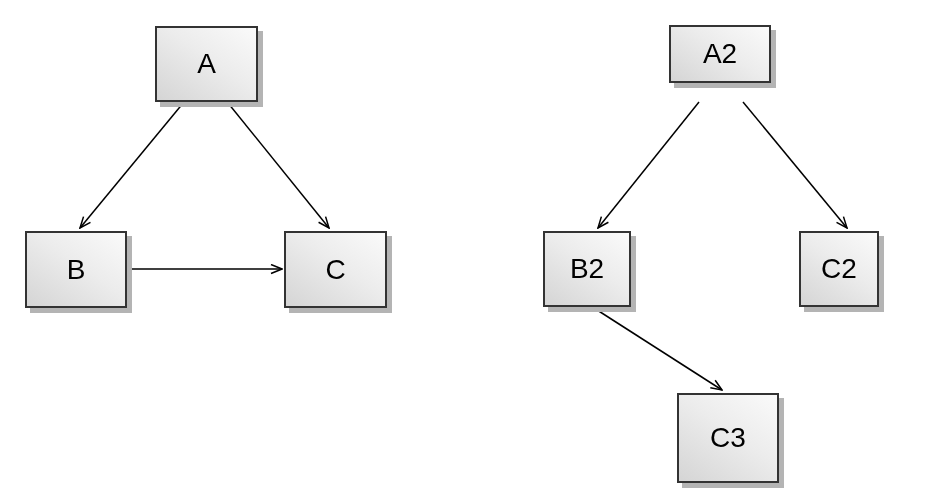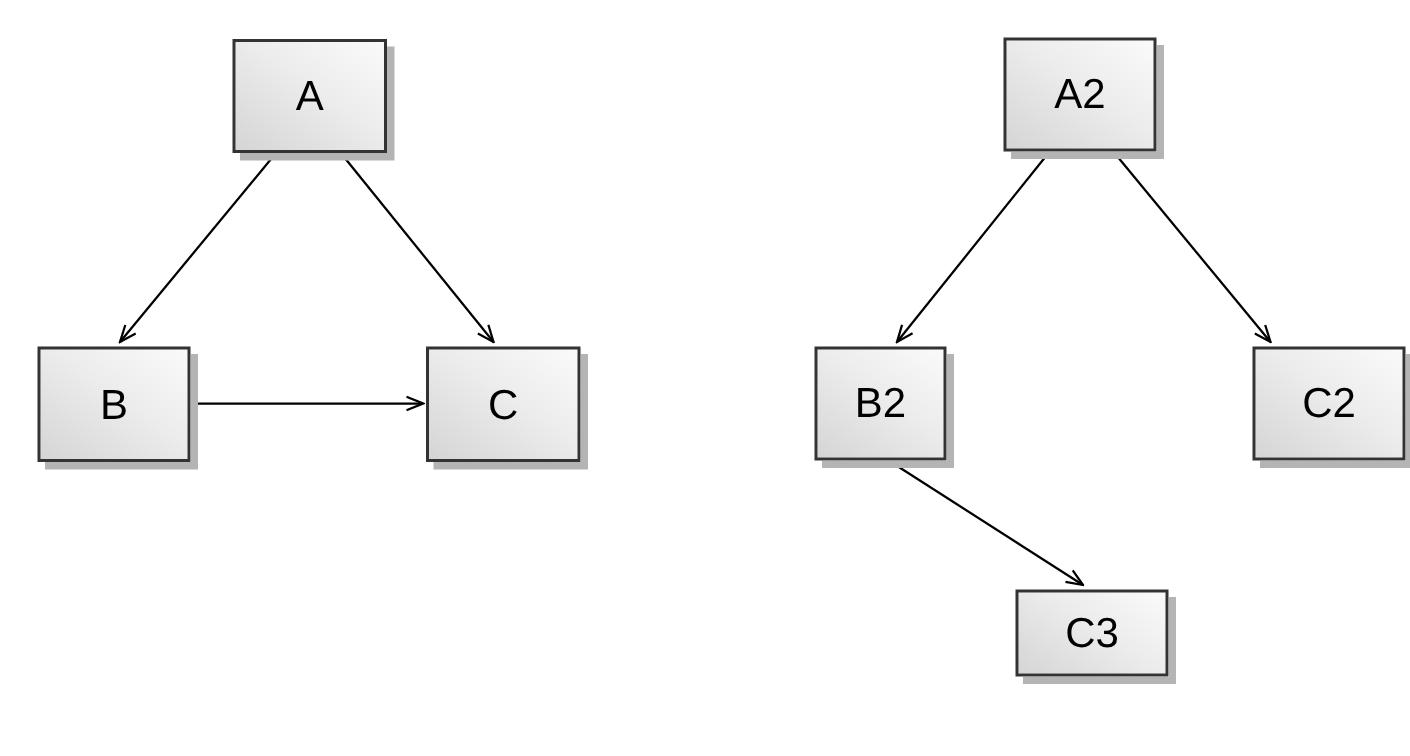--- a/index.html
+++ b/index.html
@@ -39,24 +39,24 @@
   .node-label {
     font-size: 28px;
     color: #000000;
     line-height: 1;
     user-select: none;
   }
   
   #node-a  { left: 155px; top: 26px;  width: 103px; height: 76px; }
   #node-b  { left: 25px;  top: 231px; width: 102px; height: 77px; }
   #node-c  { left: 284px; top: 231px; width: 103px; height: 77px; }
-  #node-a2 { left: 669px; top: 25px;  width: 102px; height: 76px; }
+  #node-a2 { left: 669px; top: 25px;  width: 102px; height: 58px; }
   #node-b2 { left: 543px; top: 231px; width: 88px; height: 76px; }
-  #node-c2 { left: 835px; top: 231px; width: 102px; height: 76px; }
-  #node-c3 { left: 677px; top: 393px; width: 102px; height: 58px; }
+  #node-c2 { left: 799px; top: 231px; width: 80px; height: 76px; }
+  #node-c3 { left: 677px; top: 393px; width: 102px; height: 90px; }
 </style>
 </head>
 <body>
 
 <div class="canvas">
 
   <svg class="edges-layer" viewBox="0 0 940 504" xmlns="http://www.w3.org/2000/svg">
     <defs>
       <marker id="arrow-open-v" markerUnits="userSpaceOnUse" viewBox="0 0 13 11" markerWidth="13" markerHeight="11" refX="12" refY="5.5" orient="auto">
         <path d="M1,1 L12,5.5 L1,10" fill="none" stroke="#000000" stroke-width="1.5"></path>

